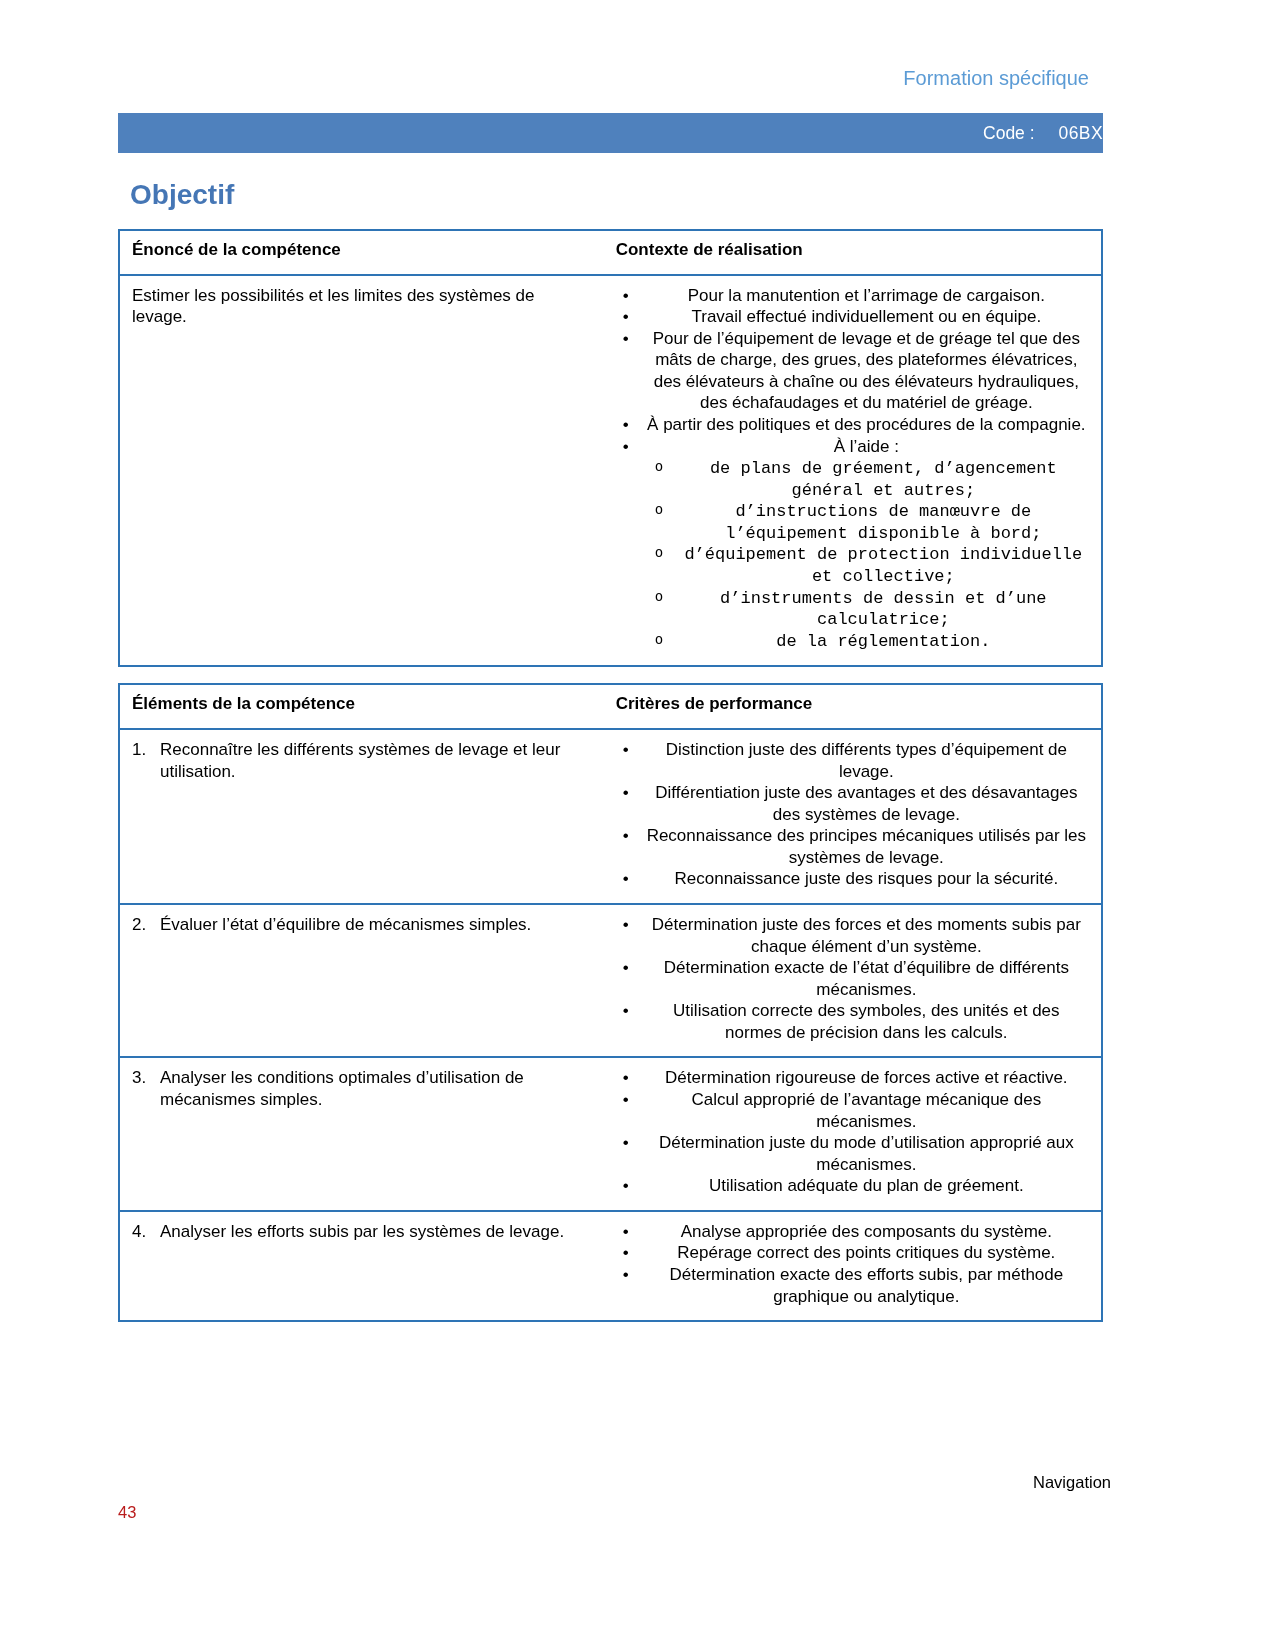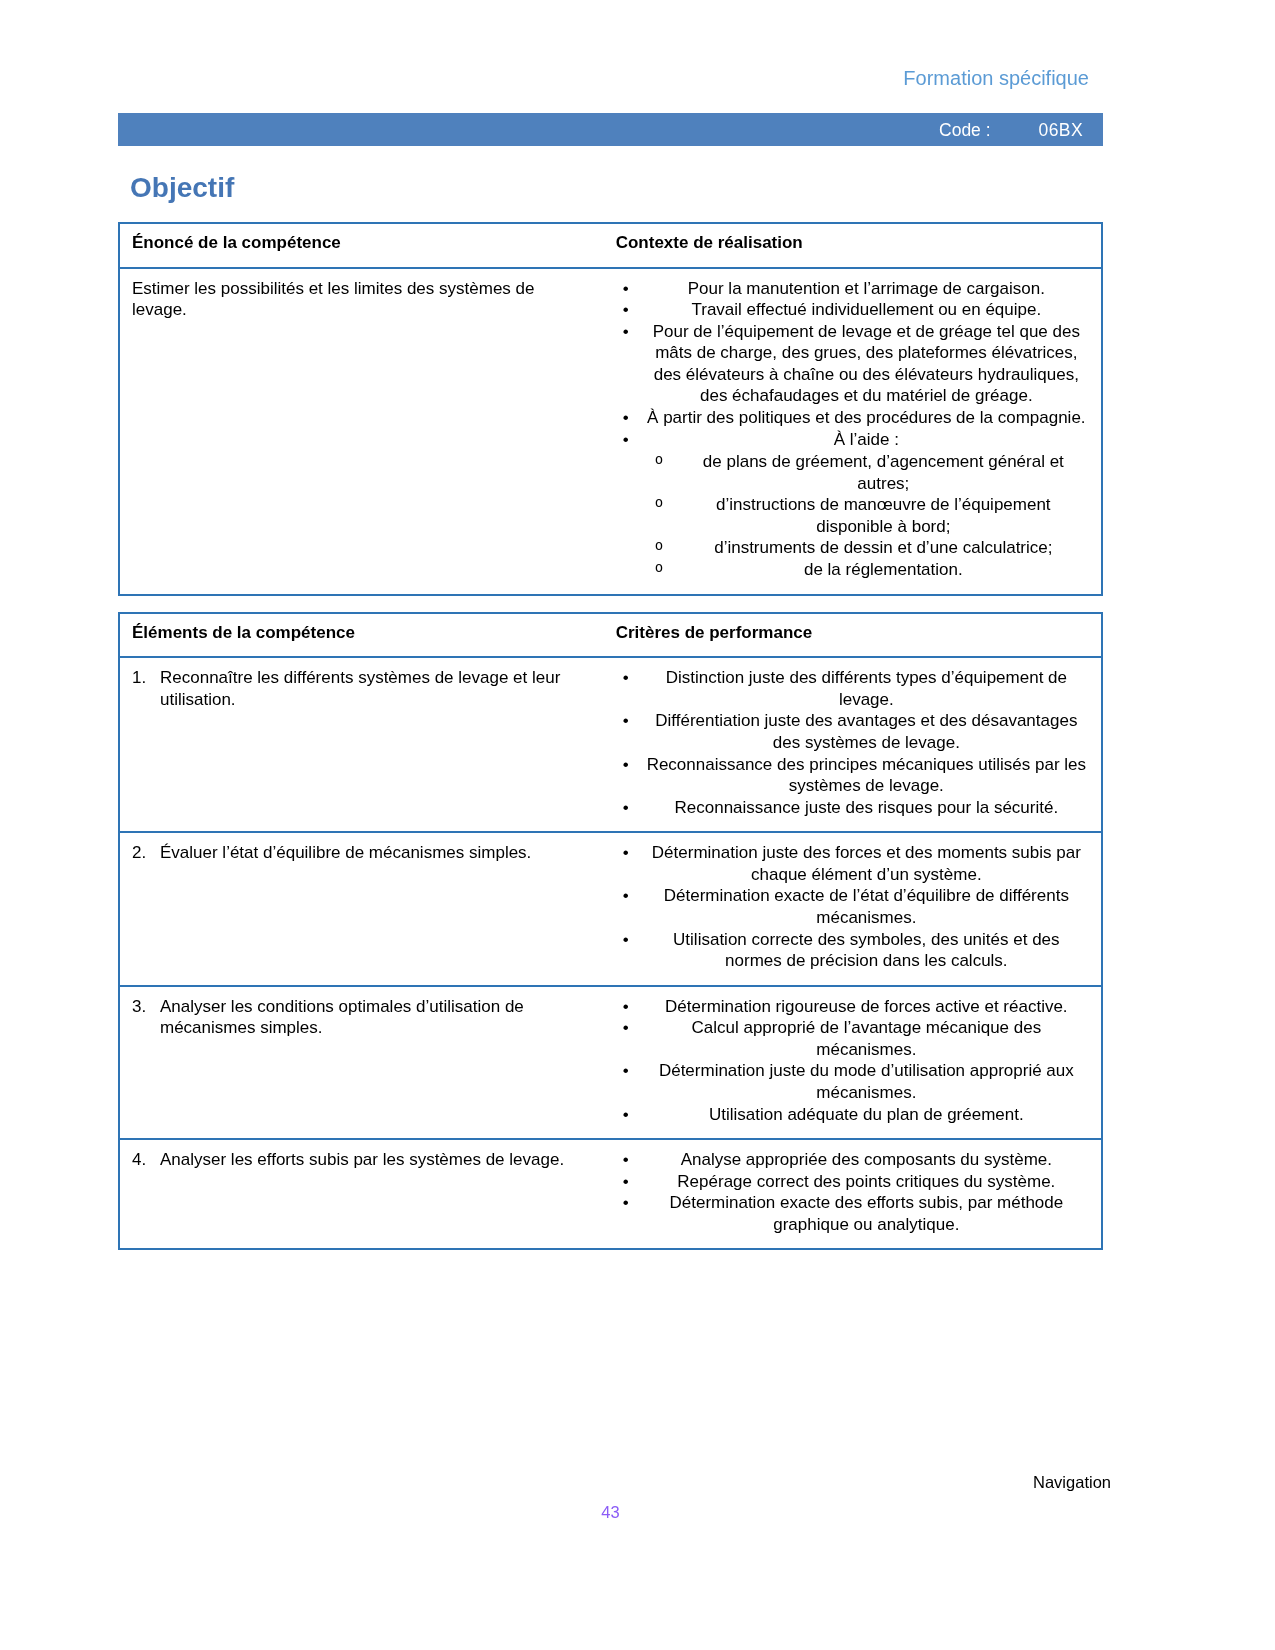--- a/index.html
+++ b/index.html
@@ -14,49 +14,49 @@
     position:relative;width:1275px;height:1650px;background:#fff;overflow:hidden;
     font-family:"Liberation Sans","DejaVu Sans",sans-serif;
     font-size:17px;color:#000;line-height:1.27;
   }
   .content{position:absolute;left:118px;top:0;width:985px;}
   .section-label{
     margin-top:66px;text-align:right;color:var(--label-blue);
     font-size:20px;padding-right:14px;
   }
   .code-banner{
-    margin-top:22px;height:33px;background:var(--banner-blue);color:#ffffff;
+    margin-top:22px;height:40px;background:var(--banner-blue);color:#ffffff;
     display:flex;align-items:center;justify-content:flex-end;
-    padding-right:20px;font-size:17.5px;gap:24px;
+    font-size:17.5px;
   }
   .code-banner .code-value{margin-left:24px;letter-spacing:.4px;}
   .col-headings{display:grid;grid-template-columns:49% 51%;margin-top:24px;}
   .col-headings .h{color:var(--heading-blue);font-weight:bold;font-size:28px;padding:0 12px;}
   .col-headings .h.right{padding-left:15px;}
   .tbl{border:2px solid var(--border-blue);margin-top:16px;background:#fff;}
   .row{display:grid;grid-template-columns:49% 51%;}
   .row.t-head{border-bottom:2px solid var(--border-blue);}
   .row.rule-top{border-top:2px solid var(--border-blue);}
   .cell{padding:9px 12px 13px 12px;}
   .cell.left{padding-right:28px;}
   .cell.right{padding-left:15px;padding-right:14px;}
   .th{font-weight:bold;font-size:17px;padding-top:8px;}
   ul.b{list-style:none;margin:0;padding:0;text-align:center;}
   ul.b>li{position:relative;padding-left:30px;}
   ul.b>li::before{content:"\2022";position:absolute;left:7px;top:0;}
-  ul.sub{list-style:none;margin:1px 0 0 0;padding:0;}
+  ul.sub{list-style:none;margin:1px 0 0 0;padding:0;font-family:Liberation Mono, monospace;}
   ul.sub>li{position:relative;padding-left:34px;}
   ul.sub>li::before{
     content:"o";position:absolute;left:9px;top:0;
     font-family:"DejaVu Sans Mono","Liberation Mono",monospace;font-size:14px;
   }
   .elem{display:flex;align-items:flex-start;}
   .elem .num{width:28px;flex:none;}
   .footer-nav{position:absolute;right:164px;top:1472px;font-size:16.5px;color:#000;}
-  .page-num{position:absolute;left:118px;width:985px;top:1502px;text-align:center;font-size:16.5px;color:#8b5cf6;}
+  .page-num{position:absolute;left:118px;width:985px;top:1502px;text-align:left;font-size:16.5px;color:#b91c1c;}
 </style>
 </head>
 <body>
 
 <div class="page">
   <div class="content">
 
     <div class="section-label">Formation spécifique</div>
 
     <div class="code-banner">
@@ -81,20 +81,21 @@
           <ul class="b">
             <li><span>Pour la manutention et l’arrimage de cargaison.</span></li>
             <li><span>Travail effectué individuellement ou en équipe.</span></li>
             <li><span>Pour de l’équipement de levage et de gréage tel que des mâts de charge, des grues, des plateformes élévatrices, des élévateurs à chaîne ou des élévateurs hydrauliques, des échafaudages et du matériel de gréage.</span></li>
             <li><span>À partir des politiques et des procédures de la compagnie.</span></li>
             <li>
               <span>À l’aide :</span>
               <ul class="sub">
                 <li><span>de plans de gréement, d’agencement général et autres;</span></li>
                 <li><span>d’instructions de manœuvre de l’équipement disponible à bord;</span></li>
+                <li><span>d’équipement de protection individuelle et collective;</span></li>
                 <li><span>d’instruments de dessin et d’une calculatrice;</span></li>
                 <li><span>de la réglementation.</span></li>
               </ul>
             </li>
           </ul>
         </div>
       </div>
     </div>
 
     <div class="tbl">

